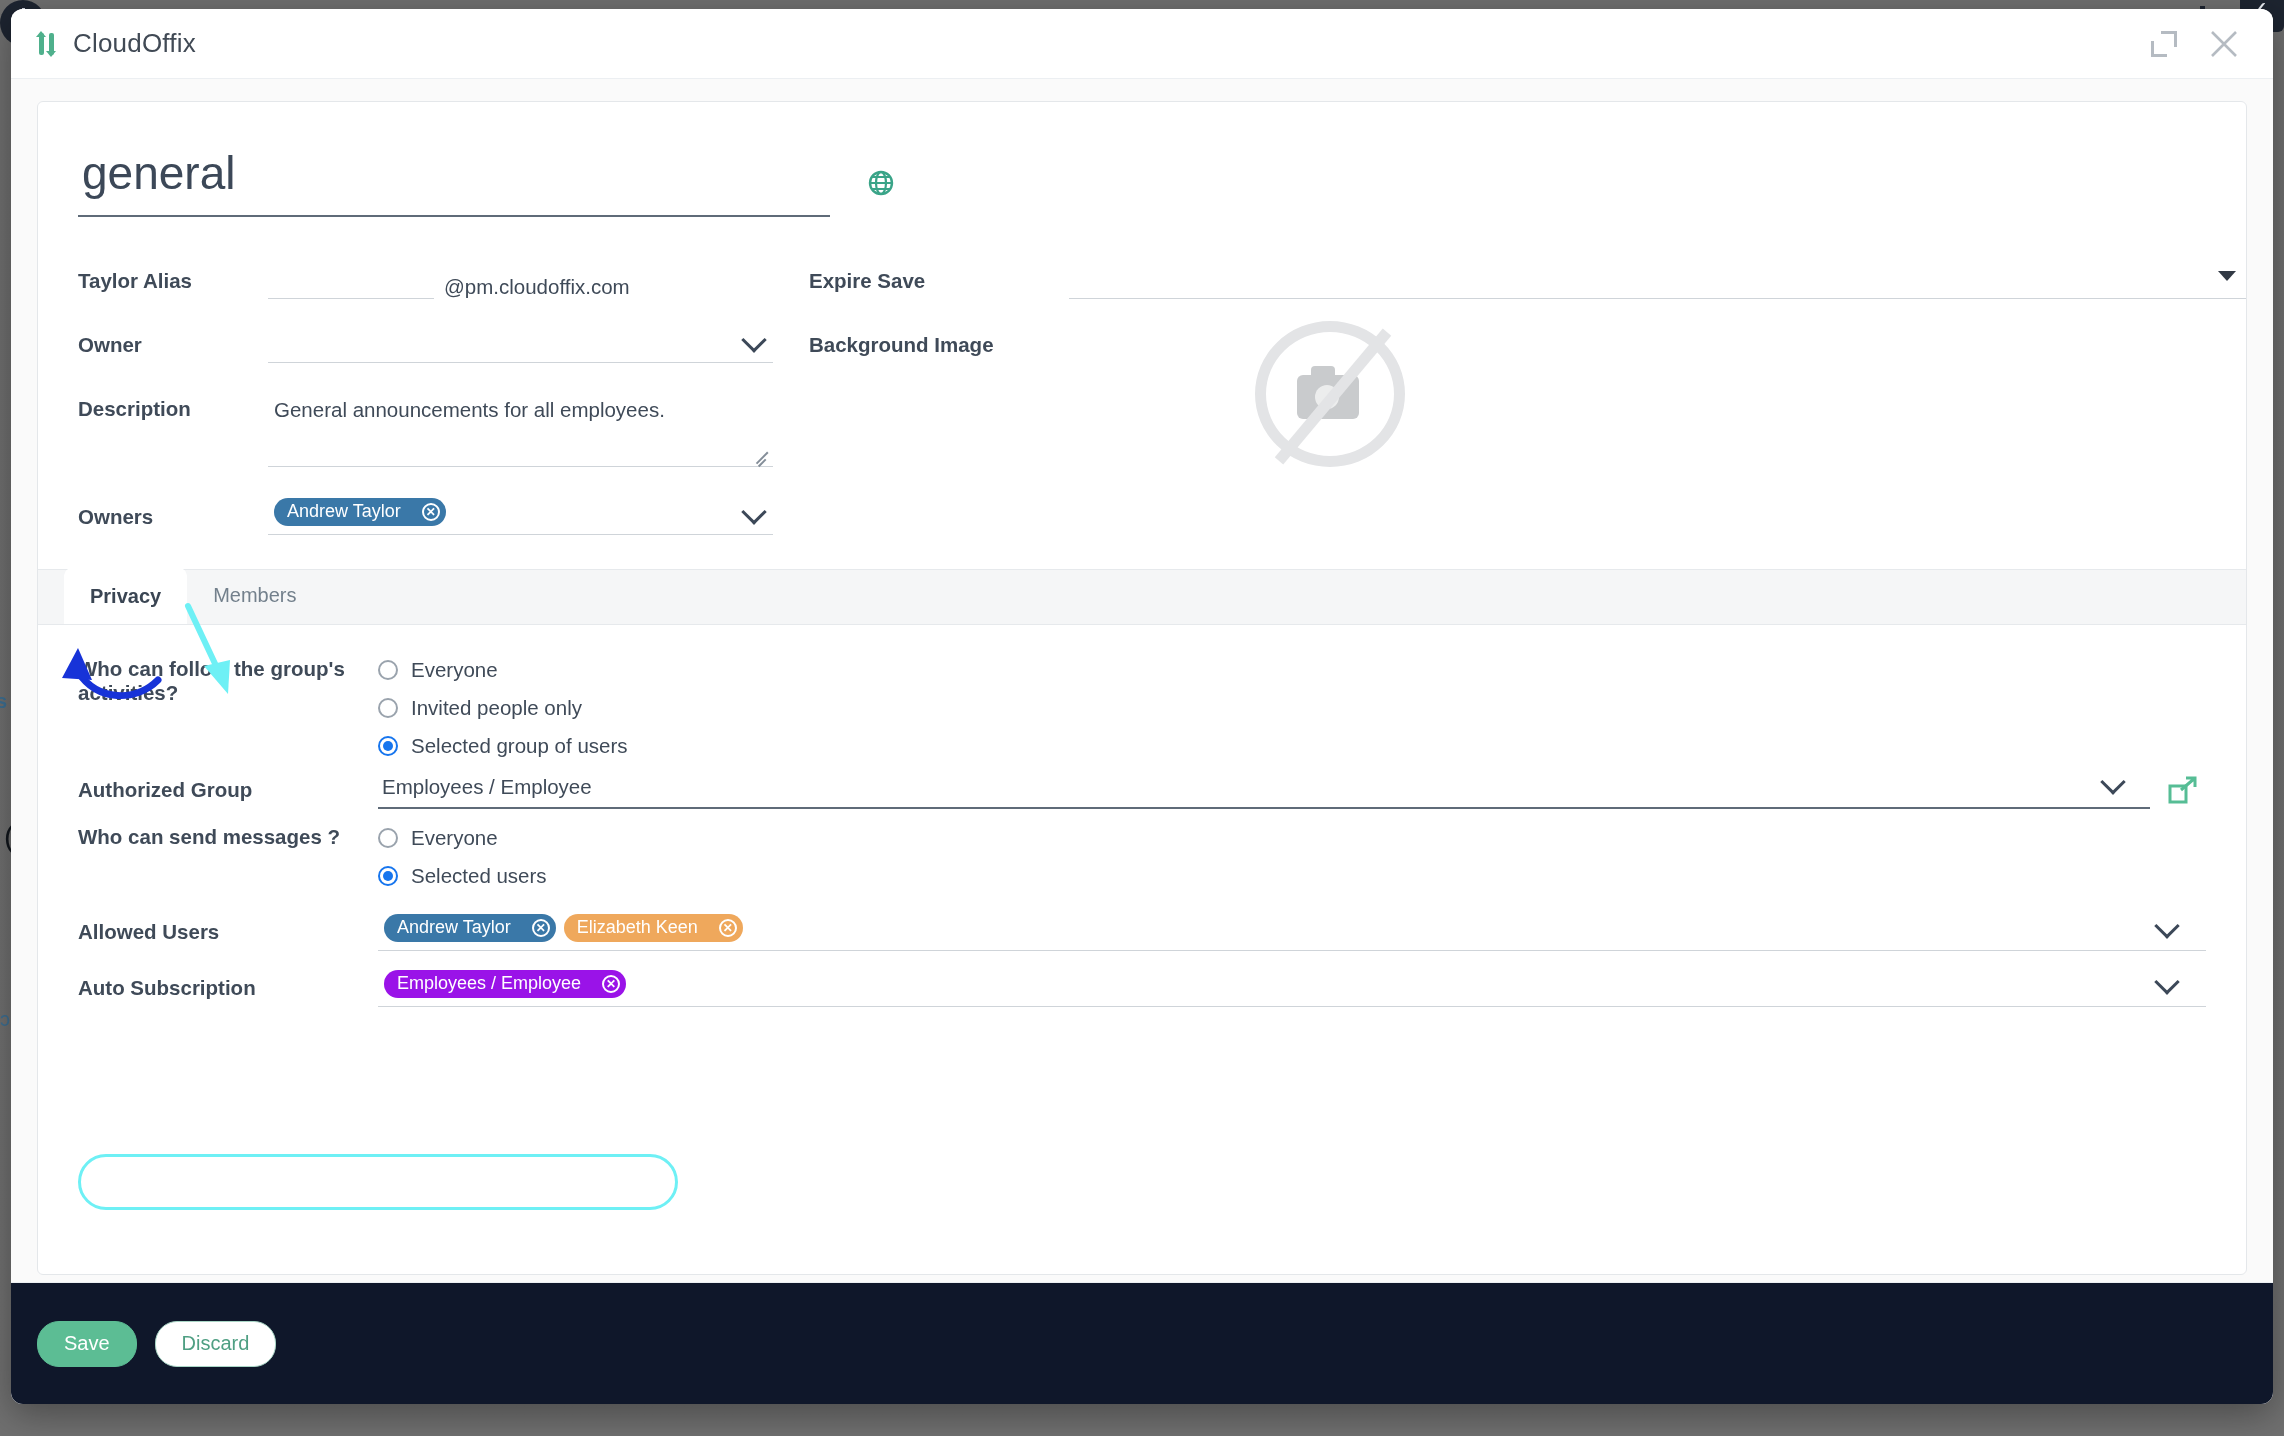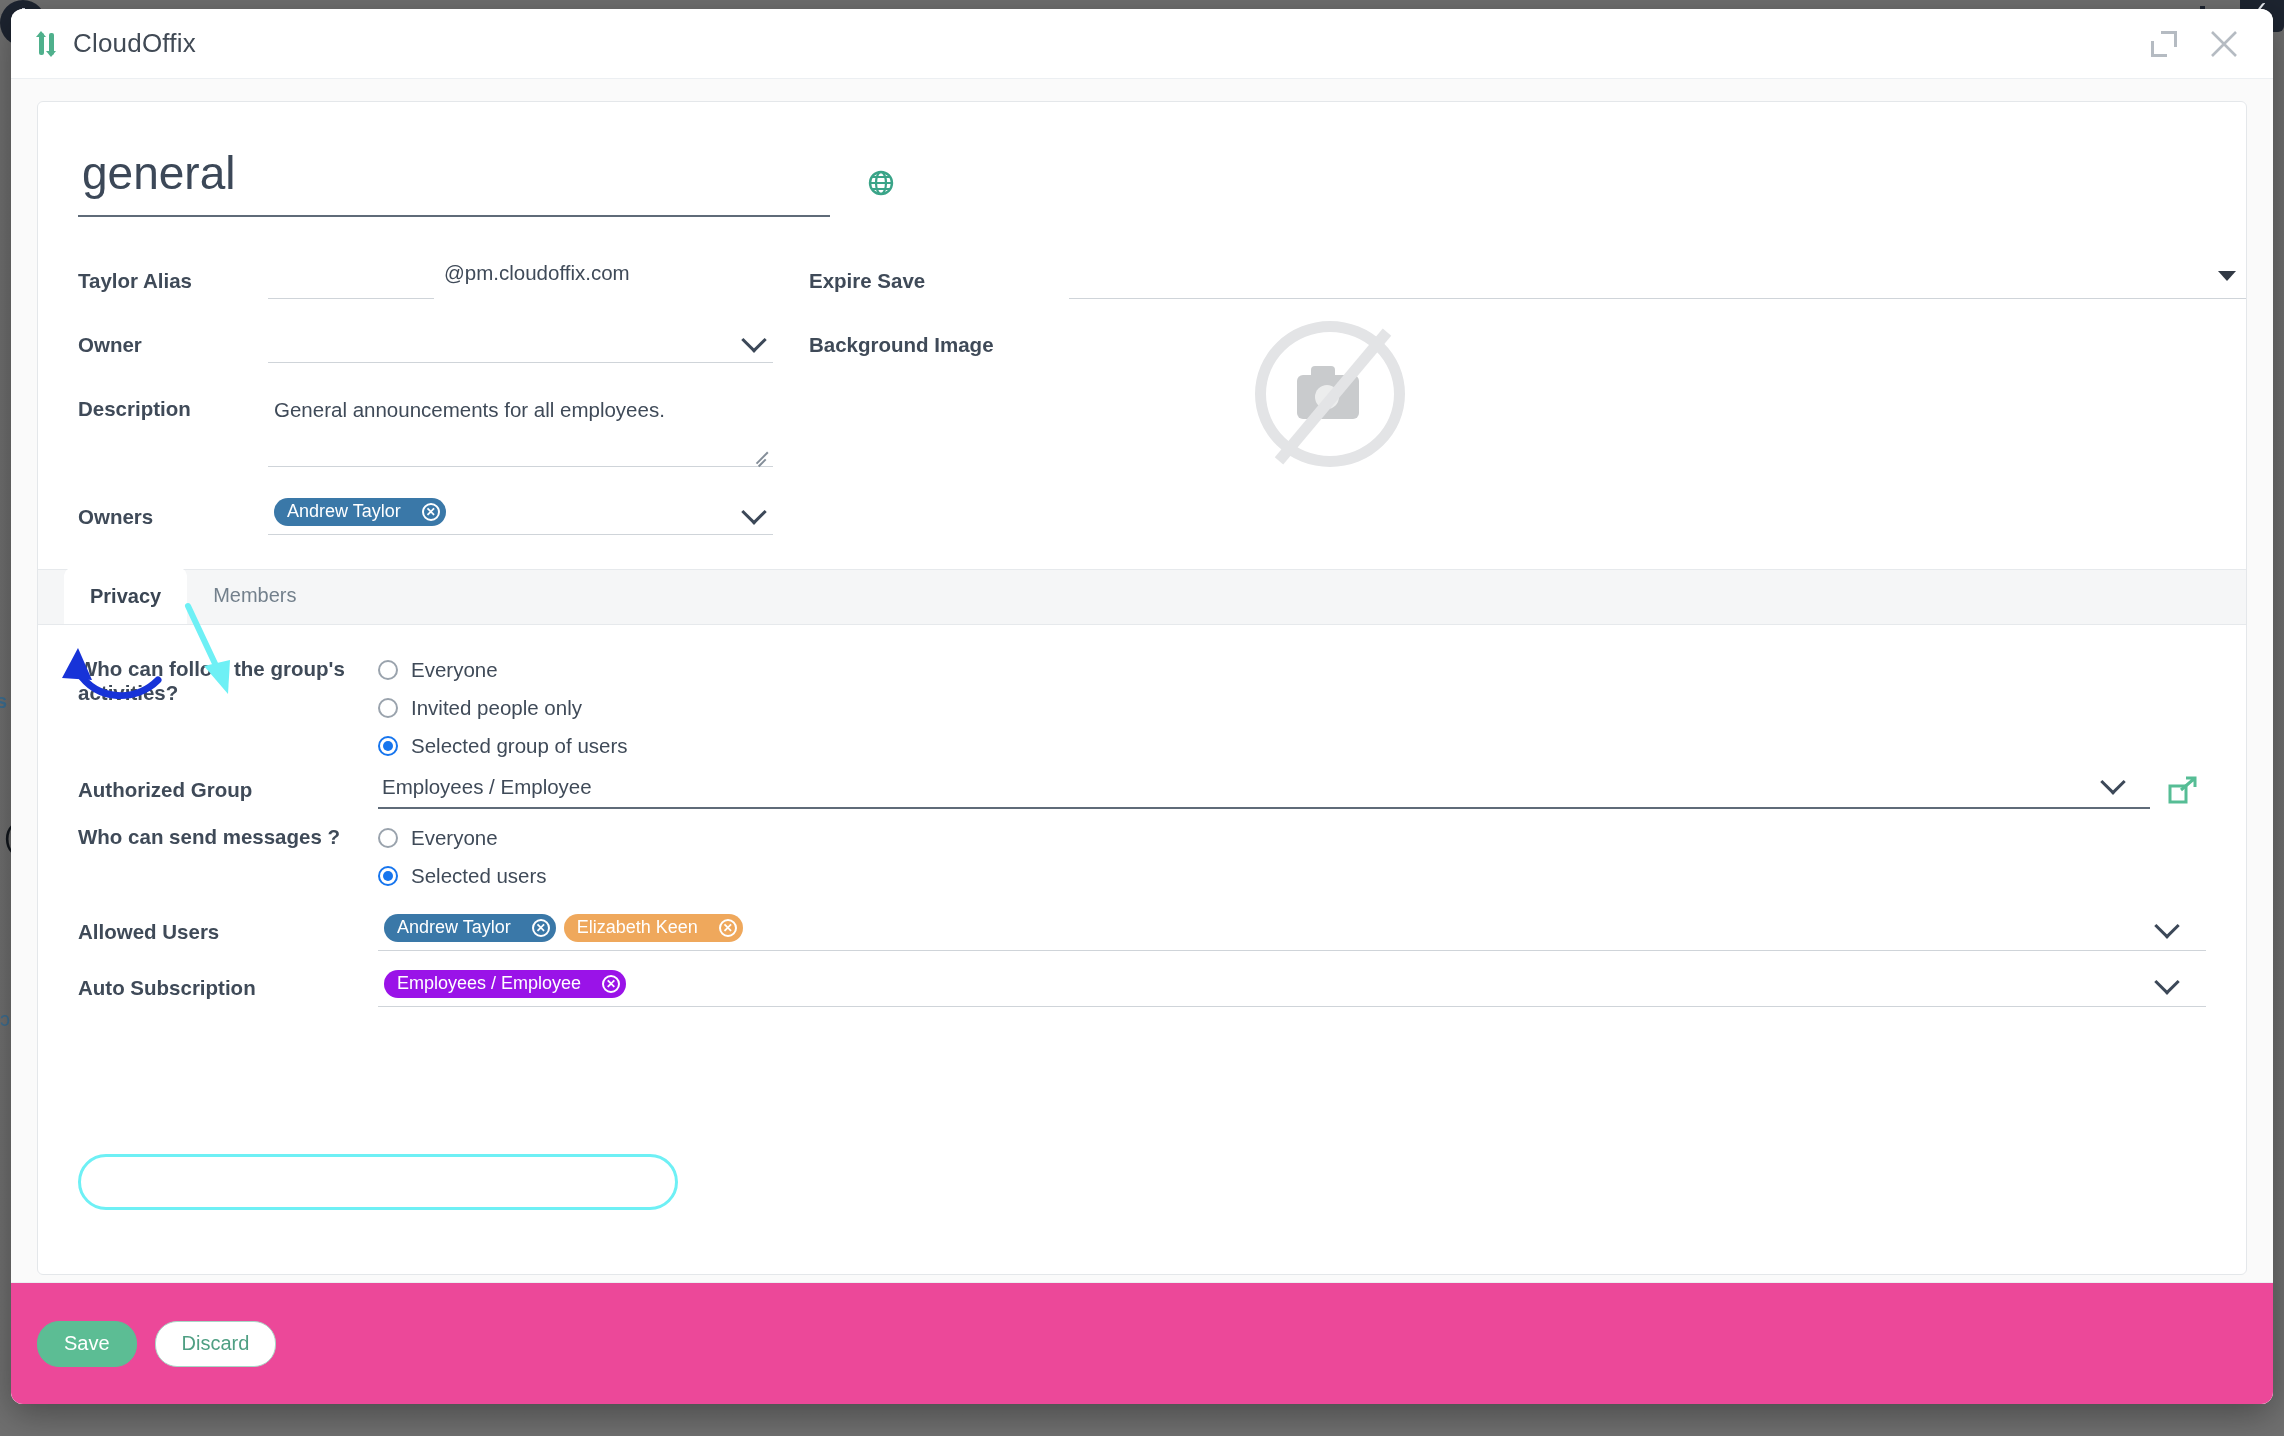--- a/index.html
+++ b/index.html
@@ -79,21 +79,21 @@
   .flabel { color: #3f4a58; font-size: 20.5px; font-weight: 700; padding-top: 8px; }
   .flabel.w1 { width: 190px; }
   .flabel.w2 { width: 260px; }
   .fctl { position: relative; flex: 1; }
 
   .underline-input {
     width: 100%; border: none; border-bottom: 1px solid #cfd4d9; outline: none;
     background: transparent; font-family: inherit; font-size: 20px; color: #3f4a58;
     padding: 6px 0 8px 6px; height: 38px;
   }
-  .alias-wrap { display: flex; align-items: flex-start; }
+  .alias-wrap { display: flex; align-items: flex-end; }
   .alias-wrap .underline-input { width: 166px; }
   .alias-suffix { font-size: 20.5px; color: #3f4a58; margin-left: 10px; }
 
   .chev {
     position: absolute; right: 10px; top: 6px; width: 18px; height: 18px; cursor: pointer;
     border-right: 3px solid #3c4858; border-bottom: 3px solid #3c4858; transform: rotate(45deg);
   }
   .caret-solid {
     position: absolute; right: 10px; top: 10px; width: 0; height: 0; cursor: pointer;
     border-left: 9px solid transparent; border-right: 9px solid transparent; border-top: 10px solid #323a45;
@@ -189,21 +189,21 @@
   .tagrow { display: flex; align-items: center; margin-top: 4px; position: relative; }
   .tagrow .plabel { padding-top: 0; }
   .tagrow .tagctl { position: relative; flex: 1; }
   .hl-outer {
     position: absolute; left: 40px; top: 1052px; width: 600px; height: 56px;
     border: 3px solid #6ef0f5; border-radius: 28px; pointer-events: none; z-index: 5;
   }
 
   
   #footer {
-    position:absolute; left: 0; bottom: 0; width: 100%; height: 122px; background:#ec4899;
+    position:absolute; left: 0; bottom: 0; width: 100%; height: 122px; background:#0f172a;
     border-top: 1px solid #eceff2; display:flex; align-items:center; padding-left: 26px; gap: 18px;
   }
   .btn {
     font-family: inherit; font-size: 20px; border-radius: 22px; padding: 0 26px; height: 46px;
     display:inline-flex; align-items:center; cursor:pointer;
   }
   .btn-save { background:#5cbd94; color:#fff; border: 1px solid #5cbd94; }
   .btn-discard { background:#fff; color:#4f9f83; border: 1px solid #a9d6c6; }
 
   

